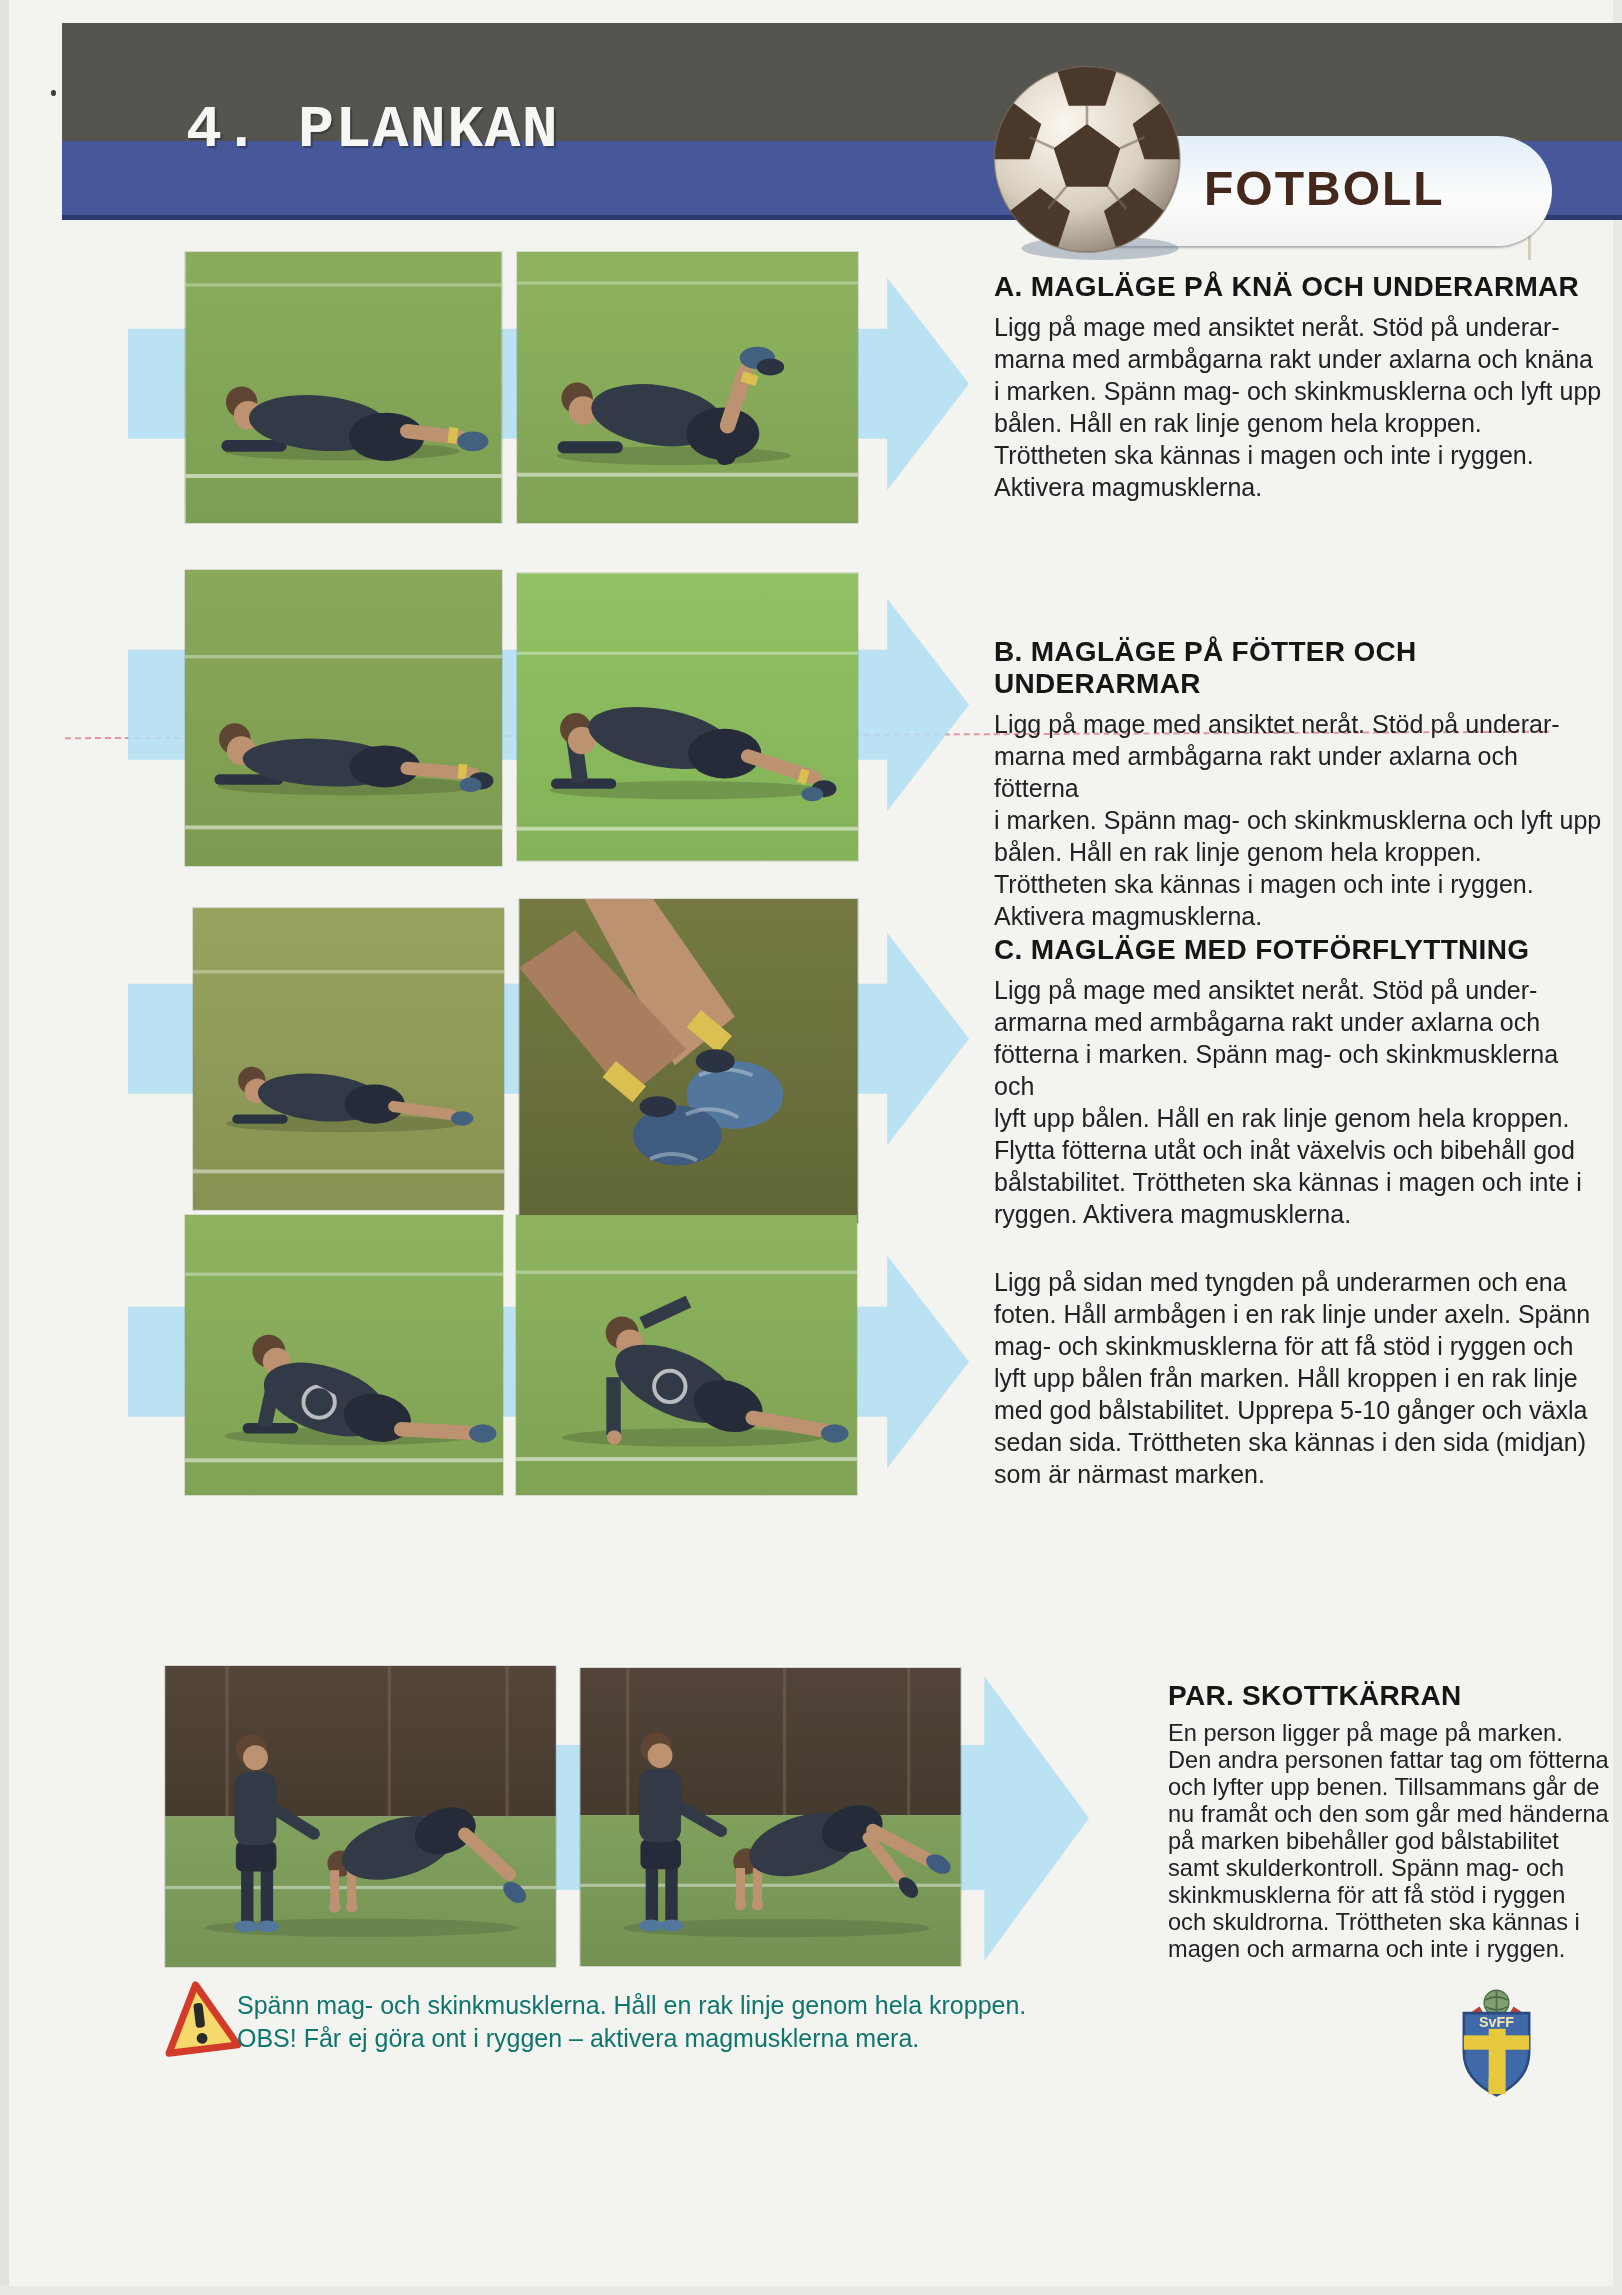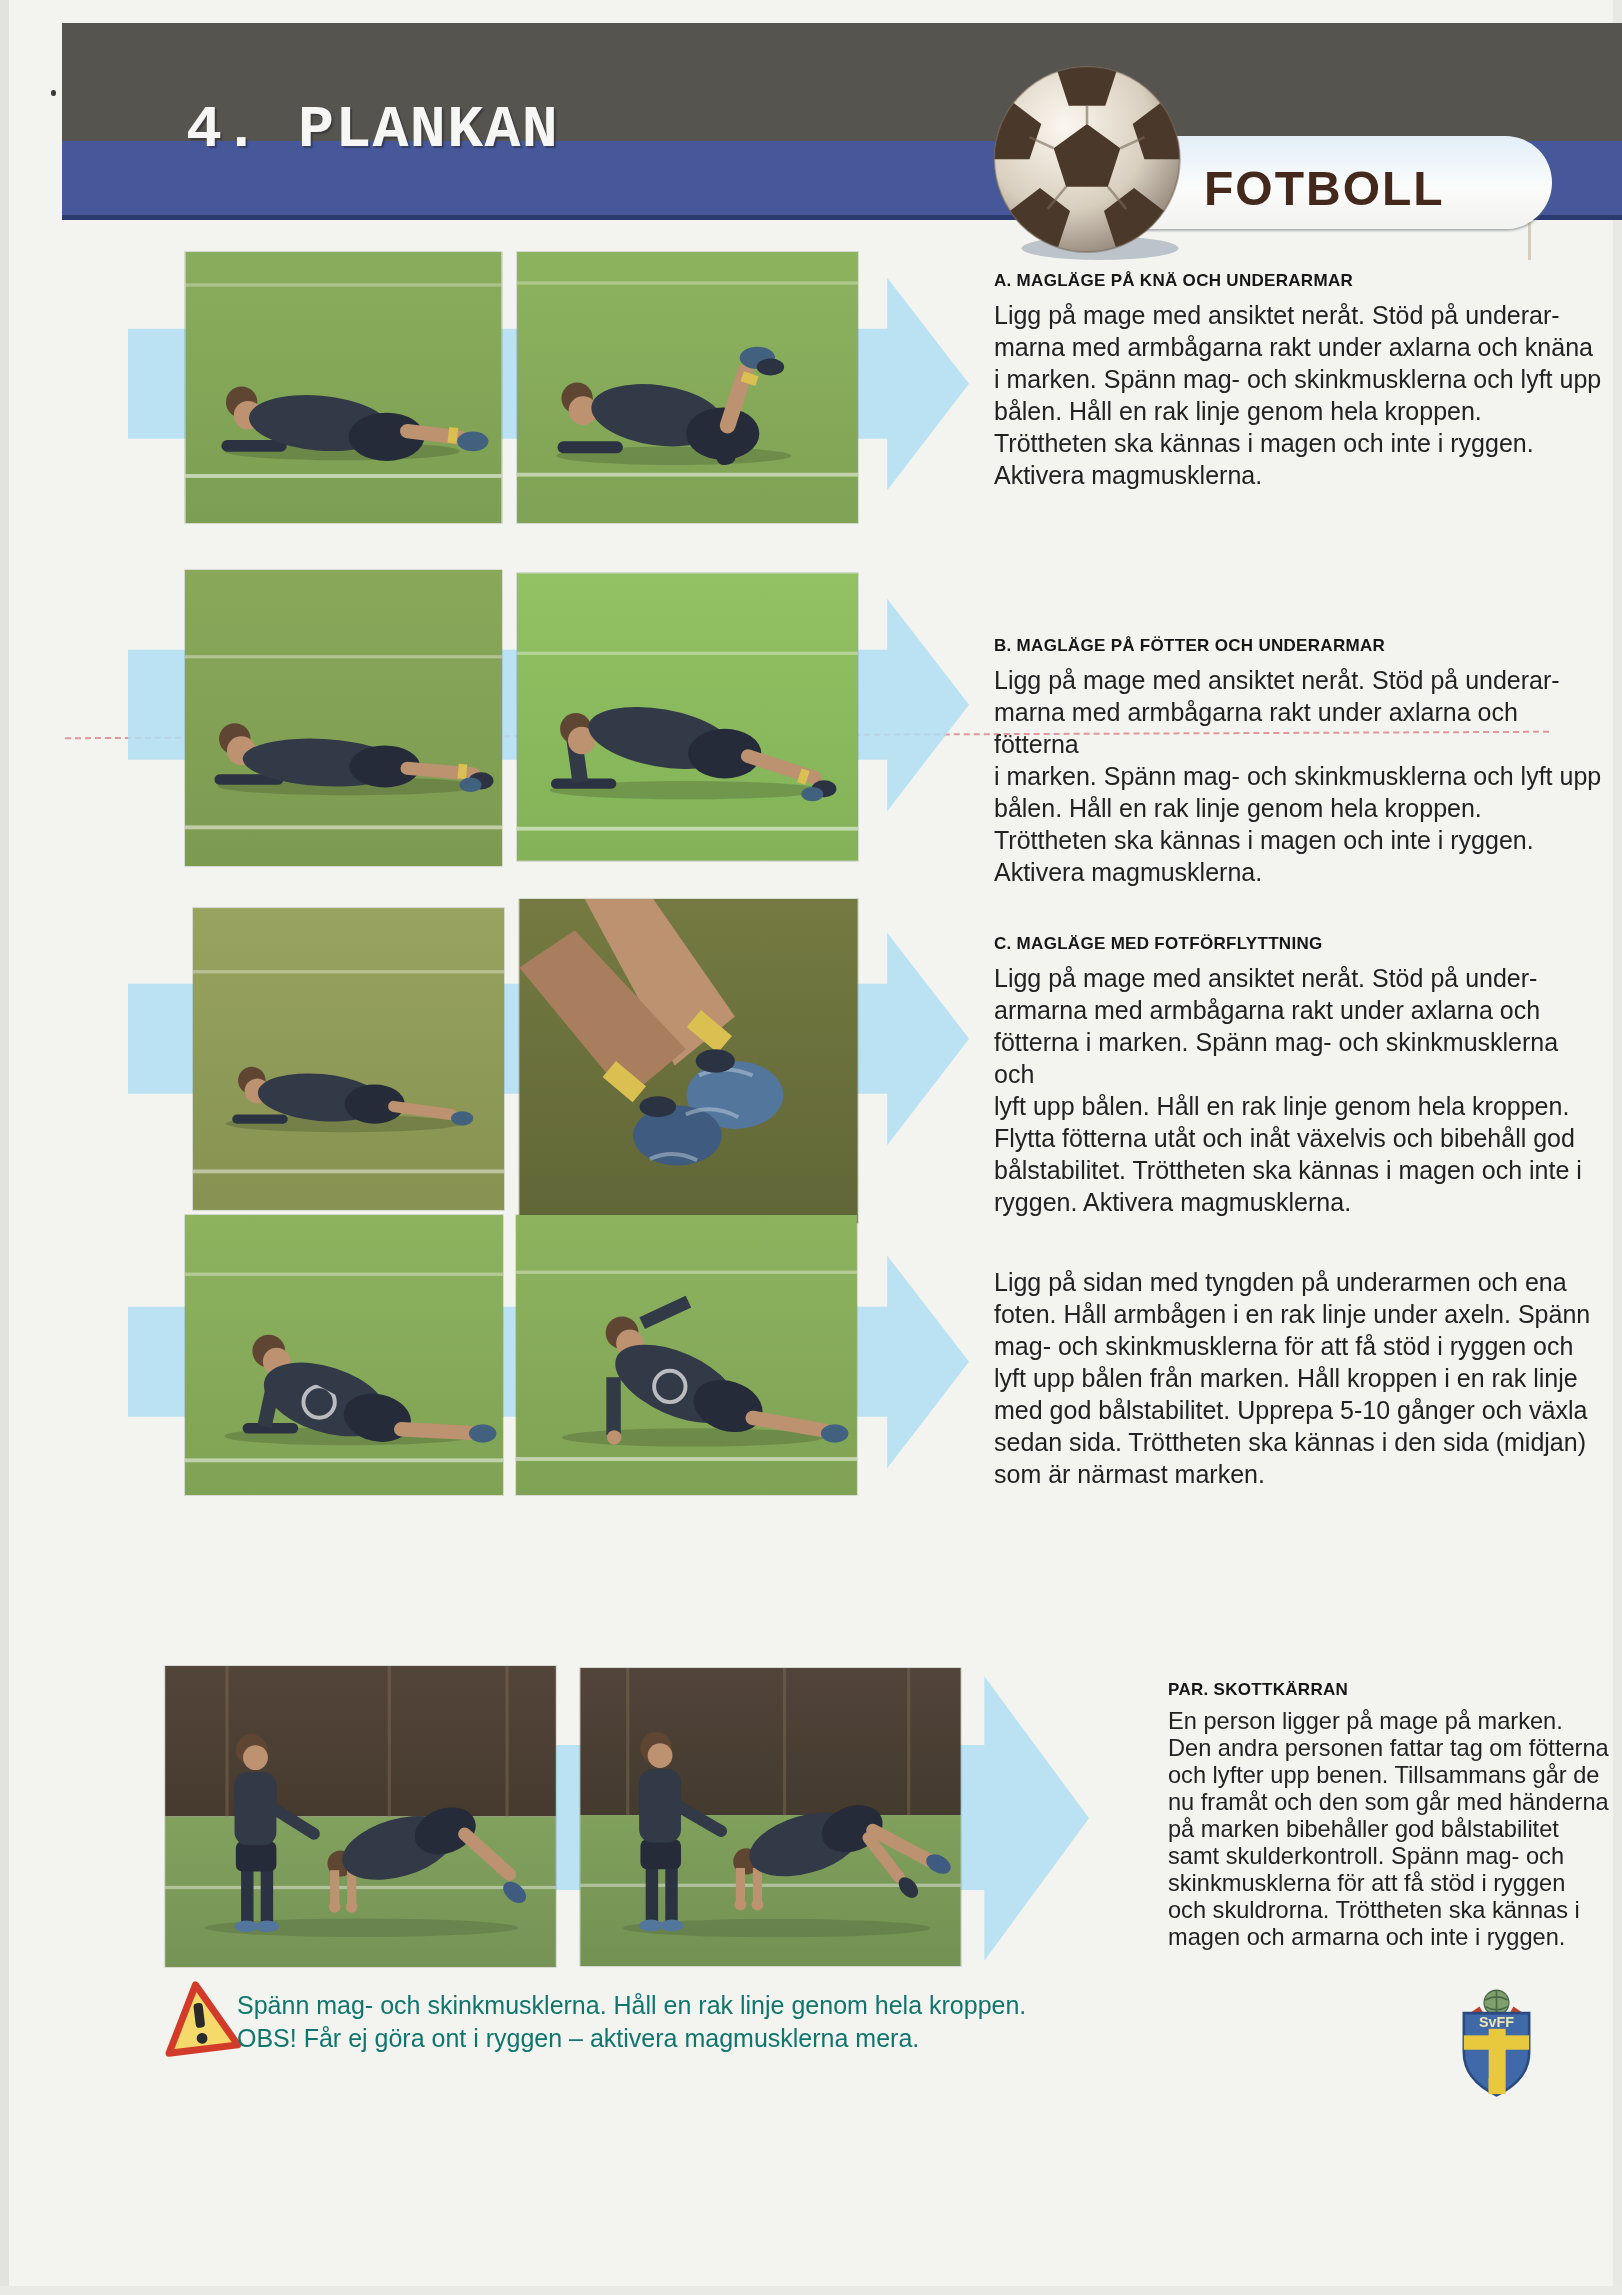--- a/index.html
+++ b/index.html
@@ -13,33 +13,33 @@
   .fold-line{position:absolute;left:1528px;top:23px;width:2.6px;height:237px;background:#cfc4b4;opacity:.85;}
   .red-dash{position:absolute;left:65px;top:734px;width:1484px;height:0;
             border-top:2.6px dashed rgba(205,60,75,.5);transform:rotate(-0.25deg);}
   
   .header{position:absolute;left:62px;top:23px;width:1560px;height:198px;font-family:Liberation Mono, monospace;}
   .band-dark{position:absolute;left:0;top:0;width:100%;height:118px;background:#56544f;}
   .band-blue{position:absolute;left:0;top:118px;width:100%;height:74px;background:#46589a;}
   .band-edge{position:absolute;left:0;top:192px;width:100%;height:5.2px;background:#2c3a72;}
   .page-title{position:absolute;left:124px;top:73px;font-size:60px;font-weight:bold;
               color:#f6f6f4;letter-spacing:1.3px;text-shadow:2px 2px 1.3px rgba(30,30,40,.45);}
-  .banner{position:absolute;left:1063px;top:136px;width:489px;height:93px;
+  .banner{position:absolute;left:1063px;top:136px;width:489px;height:110px;
           background:linear-gradient(#e2eef8, #fbfcfb 55%, #f2f3f0);
           border-radius:15.7px 60px 60px 15.7px;box-shadow:0 2px 2px rgba(90,100,110,.45);}
   .banner-label{position:absolute;left:141px;top:25px;font-size:48px;font-weight:bold;
                 color:#44281c;letter-spacing:2px;}
   .ball{position:absolute;left:989px;top:60px;width:196px;height:206px;}
   
   .photo{position:absolute;z-index:2;box-shadow:0 0 0 0.7px rgba(70,90,60,.25);}
   .photo svg{display:block;width:100%;height:100%;}
   .arrow{position:absolute;z-index:1;}
   
   .sect{position:absolute;left:994px;width:608px;}
-  .sect h3{margin:0 0 7.9px 0;font-size:17px;font-weight:bold;letter-spacing:0.3px;color:#161616;}
+  .sect h3{margin:0 0 7.9px 0;font-size:28px;font-weight:bold;letter-spacing:0.3px;color:#161616;}
   .sect .body-text{margin:0;font-size:25px;line-height:32px;white-space:pre-line;color:#222;}
   .sect-par{left:1168px;width:504px;}
   .sect-par .body-text{font-size:23.6px;line-height:27px;}
   
   .warn-icon{position:absolute;left:161px;top:1980px;width:77px;height:75px;transform:rotate(-7deg);}
   .warn-text{position:absolute;left:237px;top:1989px;width:824px;font-size:25px;line-height:33px;
              white-space:pre-line;color:#0f766e;}
   .crest{position:absolute;left:1456px;top:1987px;width:81px;height:115px;text-align:right;}
 </style>
 </head>

